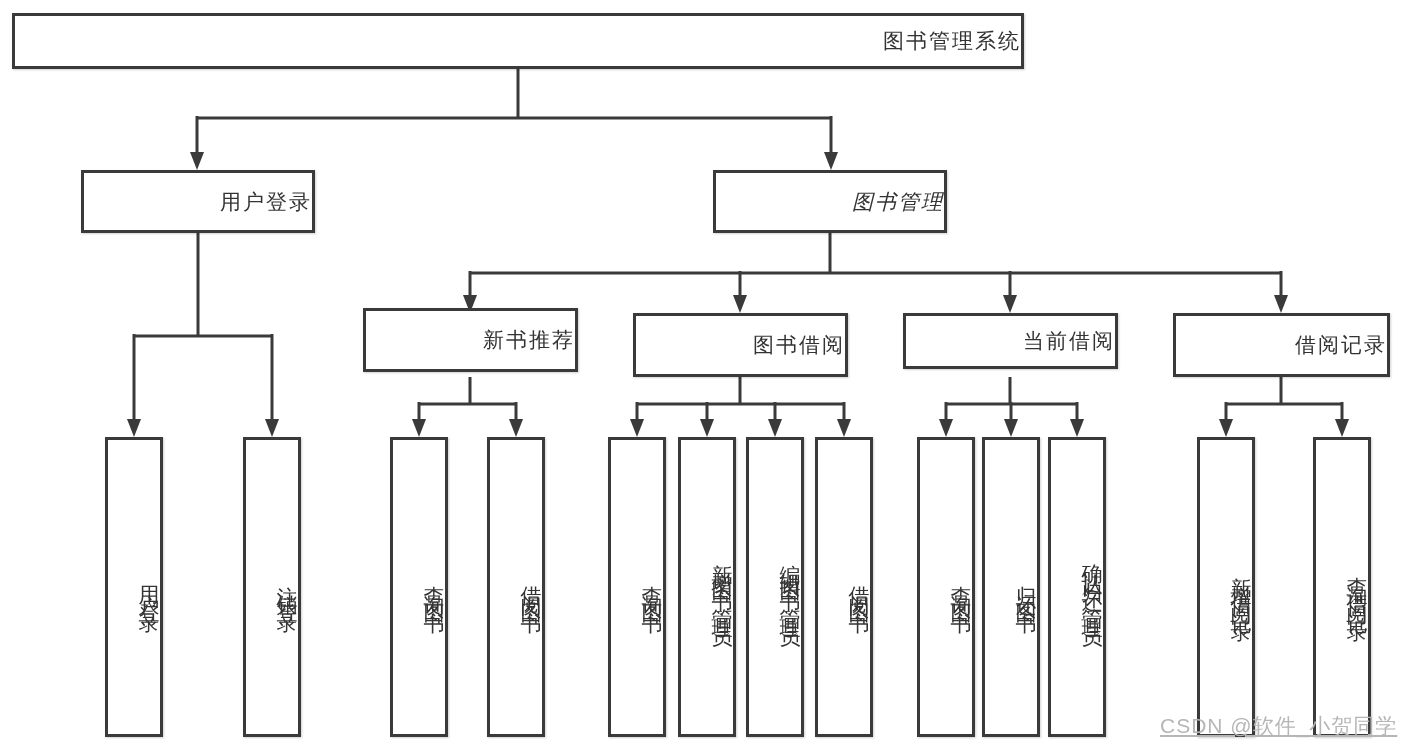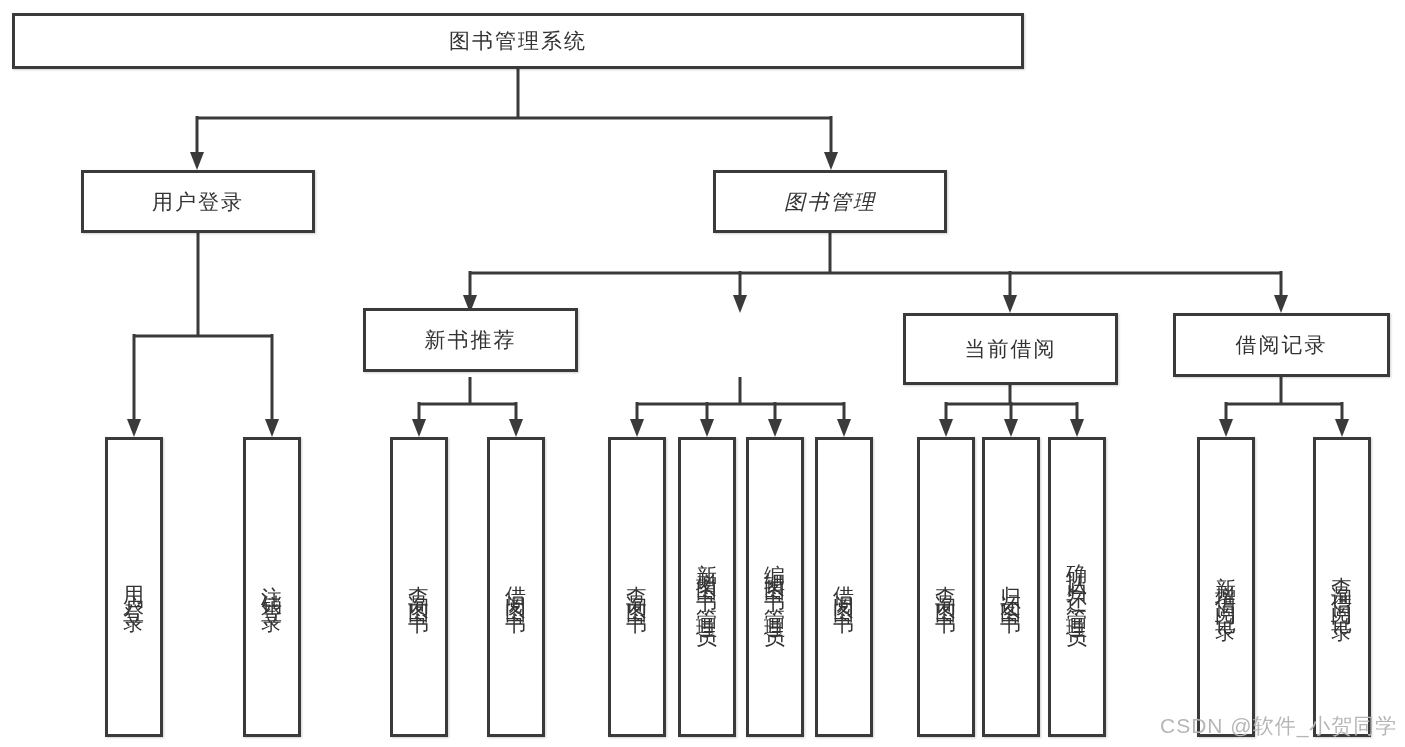--- a/index.html
+++ b/index.html
@@ -18,21 +18,21 @@
     z-index: 1;
   }
   .node {
     position: absolute;
     box-sizing: border-box;
     background: #ffffff;
     border: 3px solid #3a3a3a;
     box-shadow: 1px 1px 2px rgba(0,0,0,0.18);
     display: flex;
     align-items: center;
-    justify-content: center;
+    justify-content: flex-end;
     color: #333333;
     z-index: 2;
   }
   .node .lbl {
     font-size: 21px;
     letter-spacing: 2px;
     white-space: nowrap;
   }
   .leaf .lbl {
     writing-mode: vertical-rl;
@@ -42,38 +42,39 @@
     line-height: 1;
   }
   
   #n-root   { left: 12px;  top: 13px;  width: 1012px; height: 56px; }
   
   #n-login  { left: 81px;  top: 170px; width: 234px; height: 63px; }
   #n-mgmt   { left: 713px; top: 170px; width: 234px; height: 63px; font-style: italic; }
   
   #n-newrec { left: 363px;  top: 308px; width: 215px; height: 64px; }
   #n-borrow { left: 633px;  top: 313px; width: 215px; height: 64px; }
-  #n-curr   { left: 903px;  top: 313px; width: 215px; height: 72px; }
+  #n-curr   { left: 903px;  top: 313px; width: 215px; height: 56px; }
   #n-record { left: 1173px; top: 313px; width: 217px; height: 64px; }
   
   .leaf { top: 437px; width: 58px; height: 300px; }
   #l-ul1 { left: 105px; }  #l-ul2 { left: 243px; }
   #l-nr1 { left: 390px; }  #l-nr2 { left: 487px; }
   #l-bb1 { left: 608px; }  #l-bb2 { left: 678px; }
   #l-bb3 { left: 746px; }  #l-bb4 { left: 815px; }
   #l-cb1 { left: 917px; }  #l-cb2 { left: 982px; }  #l-cb3 { left: 1048px; }
   #l-br1 { left: 1197px; } #l-br2 { left: 1313px; }
   #watermark {
     position: absolute;
     left: 1160px; top: 712px;
     font-size: 21px;
     color: #b6b6b6;
     letter-spacing: 1px;
     z-index: 5;
     white-space: nowrap;
+    text-decoration: underline;
   }
 </style>
 </head>
 <body>
 
 <div id="canvas">
 
   <svg id="connectors" viewBox="0 0 1405 747" xmlns="http://www.w3.org/2000/svg">
     <g stroke="#3a3a3a" stroke-width="3" fill="none">
 
@@ -121,20 +122,23 @@
   <div class="node" id="n-login">
     <span class="lbl">用户登录</span>
   </div>
   <div class="node" id="n-mgmt">
     <span class="lbl">图书管理</span>
   </div>
 
   <div class="node" id="n-newrec">
     <span class="lbl">新书推荐</span>
   </div>
+  <div class="node" id="n-borrow">
+    <span class="lbl">图书借阅</span>
+  </div>
   <div class="node" id="n-curr">
     <span class="lbl">当前借阅</span>
   </div>
   <div class="node" id="n-record">
     <span class="lbl">借阅记录</span>
   </div>
 
   <div class="node leaf" id="l-ul1">
     <span class="lbl">用户登录</span>
   </div>

